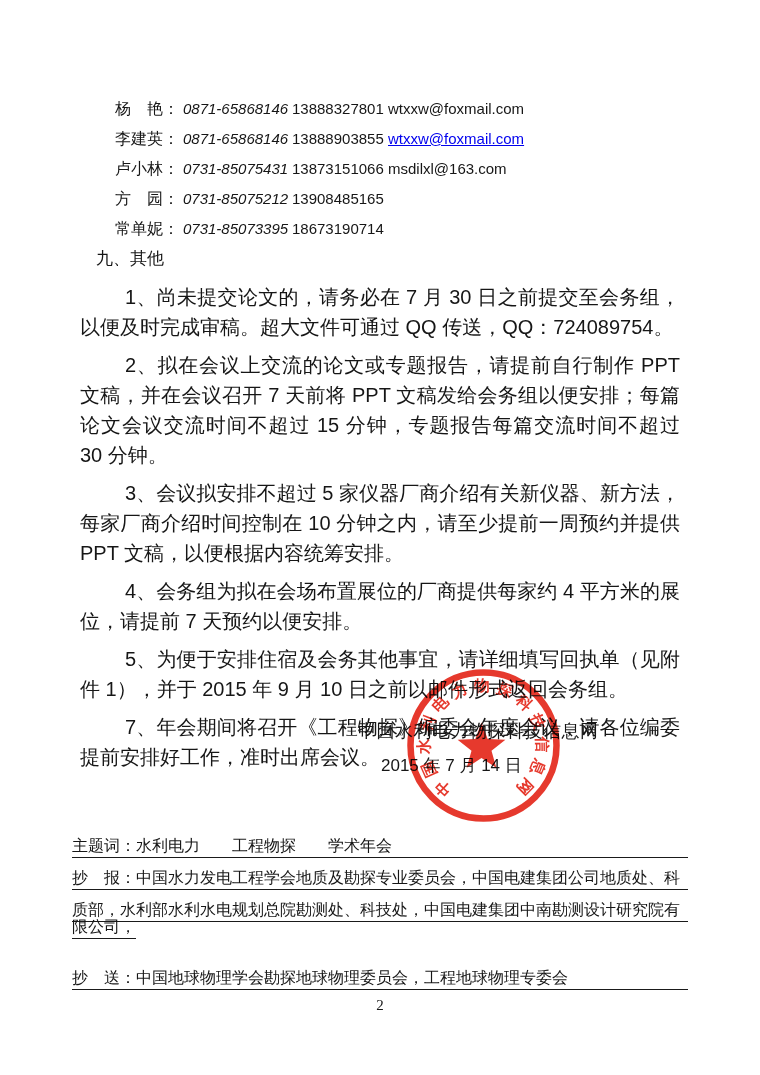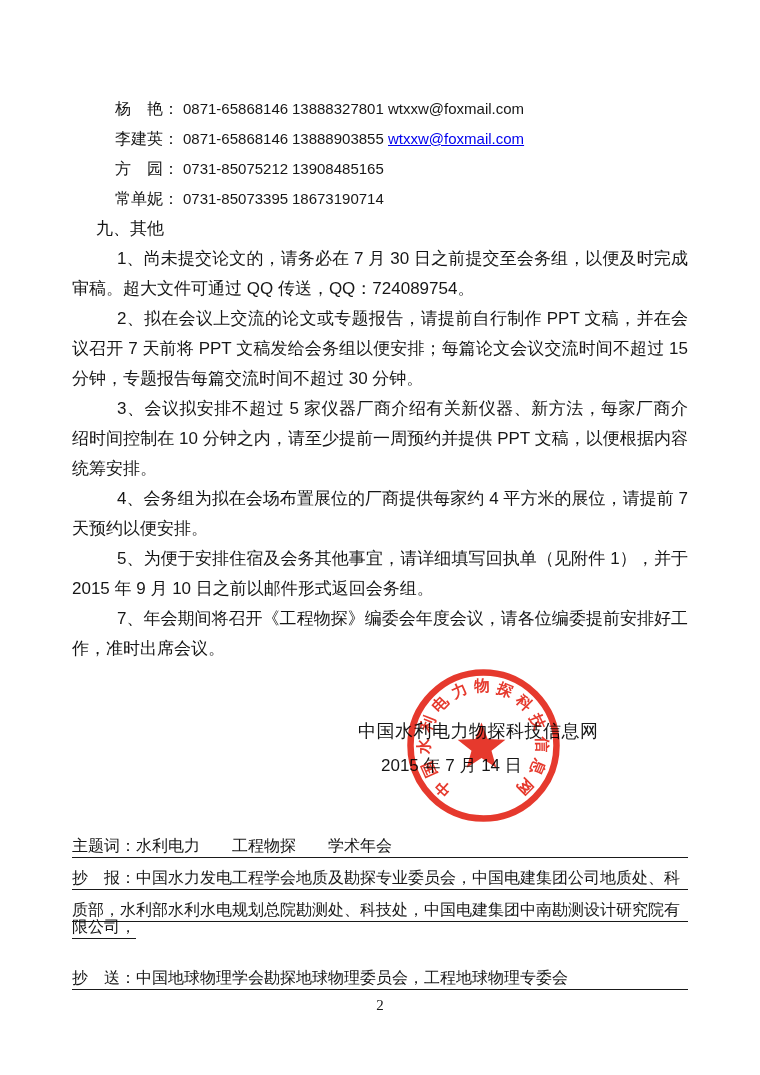--- a/index.html
+++ b/index.html
@@ -17,27 +17,27 @@
     color:var(--ink);
     font-family:"Liberation Sans","DejaVu Sans",sans-serif;
     overflow:hidden;
   }
 
   
   .flow{position:absolute;left:72px;top:94px;width:616px;}
   .contacts{padding-left:43px;}
   .contact-row{display:flex;align-items:baseline;height:30px;line-height:30px;font-size:16px;}
   .c-name{white-space:pre;}
-  .c-phone{width:109px;font-size:15px;margin-left:4px;}
+  .c-phone{width:109px;font-size:15px;margin-left:4px;font-style:italic;}
   .c-mobile{width:96px;font-size:15px;}
   .c-email{font-size:15px;}
   .c-email.link{color:var(--link-color);text-decoration:underline;cursor:pointer;}
 
   .heading{height:30px;line-height:30px;font-size:17px;padding-left:24px;}
-  p.body{margin:0;font-size:17px;line-height:30px;text-indent:45px;text-align:justify;}
+  p.body{margin:8px;font-size:20px;line-height:30px;text-indent:45px;text-align:justify;}
 
   
   .sig-org{position:absolute;left:358px;top:719px;font-size:18px;letter-spacing:0.5px;white-space:pre;}
   .sig-date{position:absolute;left:381px;top:754px;font-size:17px;white-space:pre;}
   .stamp{
     position:absolute;left:403px;top:665px;width:160px;height:160px;
     mix-blend-mode:multiply;opacity:.93;
   }
   .stamp circle{stroke:var(--stamp-color);}
   .stamp polygon{fill:var(--stamp-color);}
@@ -70,20 +70,26 @@
     <span class="c-name">杨　艳：</span>
     <span class="c-phone">0871-65868146</span>
     <span class="c-mobile">13888327801</span>
     <span class="c-email">wtxxw@foxmail.com</span>
   </div>
         <div class="contact-row">
     <span class="c-name">李建英：</span>
     <span class="c-phone">0871-65868146</span>
     <span class="c-mobile">13888903855</span>
     <span class="c-email link">wtxxw@foxmail.com</span>
+  </div>
+        <div class="contact-row">
+    <span class="c-name">卢小林：</span>
+    <span class="c-phone">0731-85075431</span>
+    <span class="c-mobile">13873151066</span>
+    <span class="c-email">msdilxl@163.com</span>
   </div>
         <div class="contact-row">
     <span class="c-name">方　园：</span>
     <span class="c-phone">0731-85075212</span>
     <span class="c-mobile">13908485165</span>
     <span class="c-email"></span>
   </div>
         <div class="contact-row">
     <span class="c-name">常单妮：</span>
     <span class="c-phone">0731-85073395</span>

